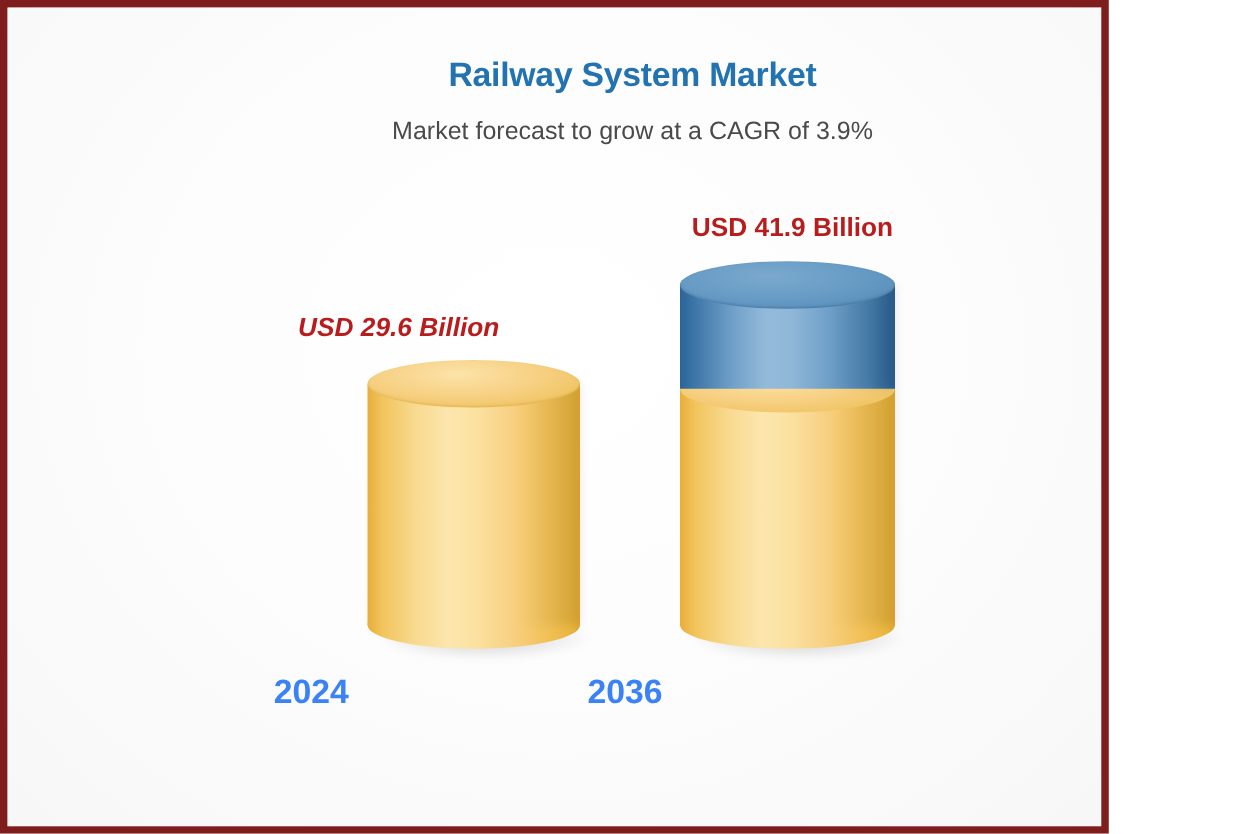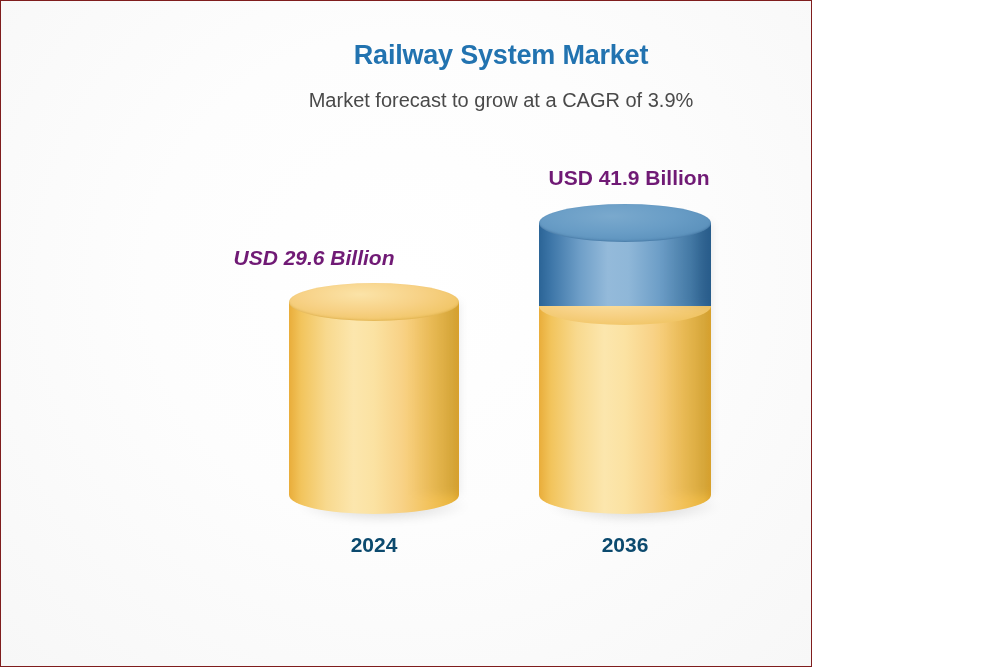--- a/index.html
+++ b/index.html
@@ -6,25 +6,25 @@
   html, body {
     margin: 0;
     padding: 0;
     background: #ffffff;
   }
   body {
     font-family: "Liberation Sans", sans-serif;
   }
   .canvas {
     position: relative;
-    width: 812px;
+    width: 887px;
     height: 667px;
     box-sizing: border-box;
     background: #fafafa;
-    border: 1px solid #7f1d1d;
+    border: 6px solid #7f1d1d;
     overflow: hidden;
   }
   
   .canvas::before {
     content: "";
     position: absolute;
     inset: 0;
     background: radial-gradient(ellipse at 50% 42%, #ffffff 0%, #fdfdfd 45%, #f7f7f7 100%);
     pointer-events: none;
   }
@@ -55,30 +55,29 @@
   
   .bar {
     position: absolute;
   }
   .bar-label {
     position: absolute;
     width: 320px;
     text-align: center;
     font-size: 21px;
     font-weight: bold;
-    color: #701a75;
+    color: #b91c1c;
     white-space: nowrap;
   }
   .cat-label {
     position: absolute;
     width: 320px;
-    text-align: center;
-    font-size: 21px;
+    font-size: 27px;
     font-weight: bold;
-    color: #0c4a6e;
+    color: #3b82f6;
   }
 
   
   .cyl-body {
     position: absolute;
     left: 0;
   }
   .cyl-top {
     position: absolute;
     left: 0;

